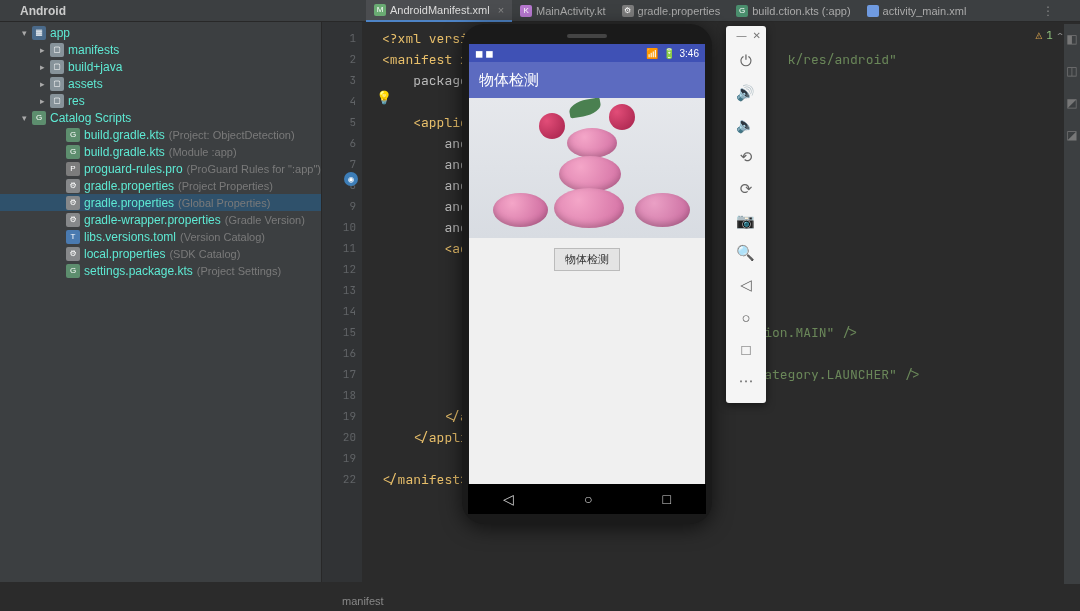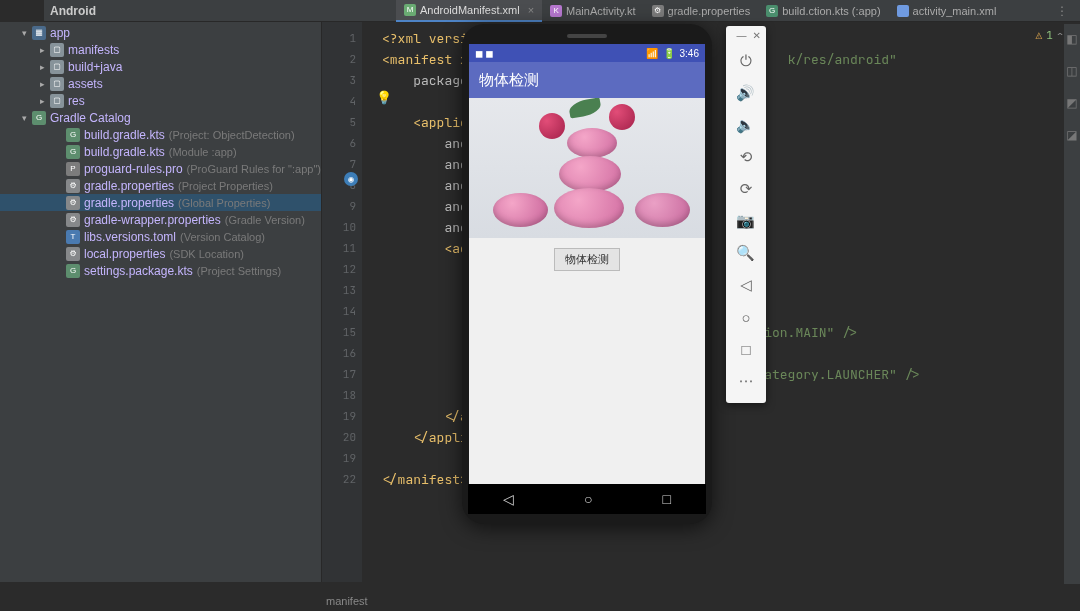--- a/index.html
+++ b/index.html
@@ -14,22 +14,21 @@
     position: relative;
   }
 
   
   .topbar {
     display: flex;
     align-items: center;
     height: 22px;
     background: #3c3f41;
     border-bottom: 1px solid #282828;
-    padding: 0 6px;
-    margin-left: 44px;
+    padding: 0 20px;
   }
   .project-label { font-weight: bold; color: #ccc; }
   .tabs {
     display: flex;
     margin-left: 300px;
     align-items: center;
     height: 22px;
   }
   .tab {
     display: flex;
@@ -92,21 +91,21 @@
     border-radius: 2px;
     font-size: 8px; line-height: 14px; text-align: center;
     color: #fff;
   }
   .ico-folder-app { background: #4a6a8a; }
   .ico-folder { background: #87939a; }
   .ico-gradlefile { background: #5d8e6e; }
   .ico-proguard { background: #7c7c7c; }
   .ico-propfile { background: #86888a; }
   .ico-toml { background: #4a7ab0; }
-  .tree-row .name { color: #c4b5fd; }
+  .tree-row .name { color: #5eead4; }
   .tree-row .hint { color: #7a7a7a; margin-left: 4px; font-size: 11px; text-align: right; }
   .ind1 { padding-left: 22px; }
   .ind2 { padding-left: 40px; }
   .ind3 { padding-left: 56px; }
 
   
   .editor {
     flex: 1;
     background: #2b2b2b;
     position: relative;
@@ -291,21 +290,21 @@
     align-items: center;
     justify-content: center;
     color: #666;
     font-size: 15px;
     cursor: pointer;
   }
 
   
   .breadcrumb {
     position: absolute;
-    bottom: 4px; left: 326px;
+    bottom: 4px; left: 342px;
     color: #888;
     font-size: 11px;
   }
 
   
   .right-stripe {
     position: absolute;
     right: 0; top: 24px;
     width: 16px;
     background: #3c3f41;
@@ -372,21 +371,21 @@
         <span class="name">assets</span>
       </div>
       <div class="tree-row ind2">
         <span class="caret">▸</span>
           <span class="fico ico-folder">▢</span>
         <span class="name">res</span>
       </div>
       <div class="tree-row ind1">
         <span class="caret">▾</span>
           <span class="fico ico-gradlefile">G</span>
-        <span class="name">Gradle Catalog</span>
+        <span class="name">Catalog Scripts</span>
       </div>
       <div id="tree-files">
           <div class="tree-row ind3">
             <span class="caret"></span>
             <span class="fico ico-gradlefile">G</span>
             <span class="name">build.gradle.kts</span>
             <span class="hint">(Project: ObjectDetection)</span>
           </div>
           <div class="tree-row ind3">
             <span class="caret"></span>
@@ -421,21 +420,21 @@
           <div class="tree-row ind3">
             <span class="caret"></span>
             <span class="fico ico-toml">T</span>
             <span class="name">libs.versions.toml</span>
             <span class="hint">(Version Catalog)</span>
           </div>
           <div class="tree-row ind3">
             <span class="caret"></span>
             <span class="fico ico-propfile">⚙</span>
             <span class="name">local.properties</span>
-            <span class="hint">(SDK Location)</span>
+            <span class="hint">(SDK Catalog)</span>
           </div>
           <div class="tree-row ind3">
             <span class="caret"></span>
             <span class="fico ico-gradlefile">G</span>
             <span class="name">settings.package.kts</span>
             <span class="hint">(Project Settings)</span>
           </div>
         </div>
     </div>
   </div>

